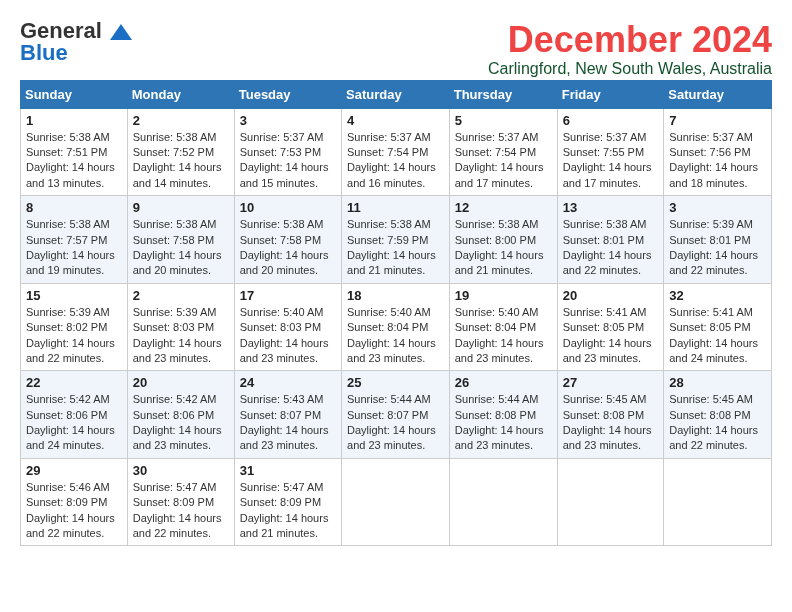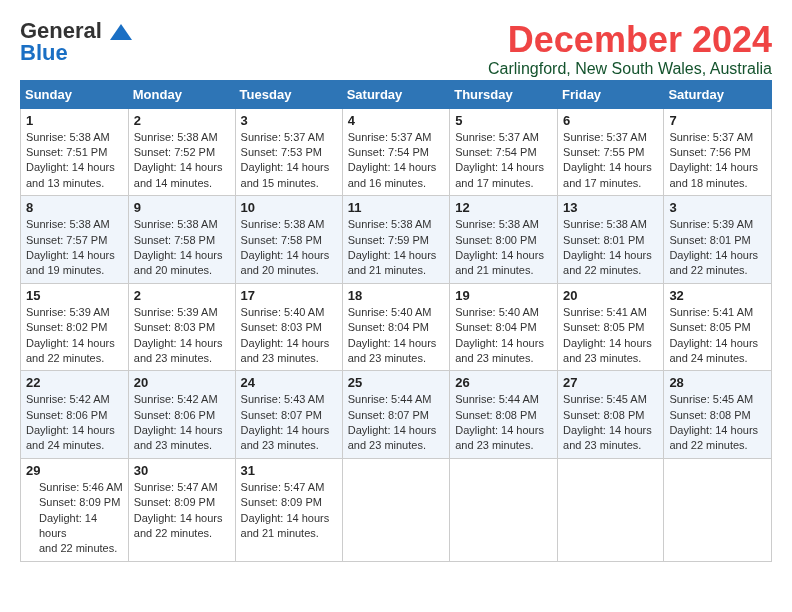--- a/index.html
+++ b/index.html
@@ -311,21 +311,21 @@
           <span class="day-num">28</span>
           <div class="day-info" style="white-space: pre-line;">Sunrise: 5:45 AM
 Sunset: 8:08 PM
 Daylight: 14 hours
 and 22 minutes.</div>
         </td>
       </tr>
       <tr>
         <td>
           <span class="day-num">29</span>
-          <div class="day-info" style="white-space: pre-line; margin-left: 13px;">Sunrise: 5:46 AM
+          <div class="day-info" style="white-space: pre-line;">Sunrise: 5:46 AM
 Sunset: 8:09 PM
 Daylight: 14 hours
 and 22 minutes.</div>
         </td>
         <td>
           <span class="day-num">30</span>
           <div class="day-info" style="white-space: pre-line;">Sunrise: 5:47 AM
 Sunset: 8:09 PM
 Daylight: 14 hours
 and 22 minutes.</div>

